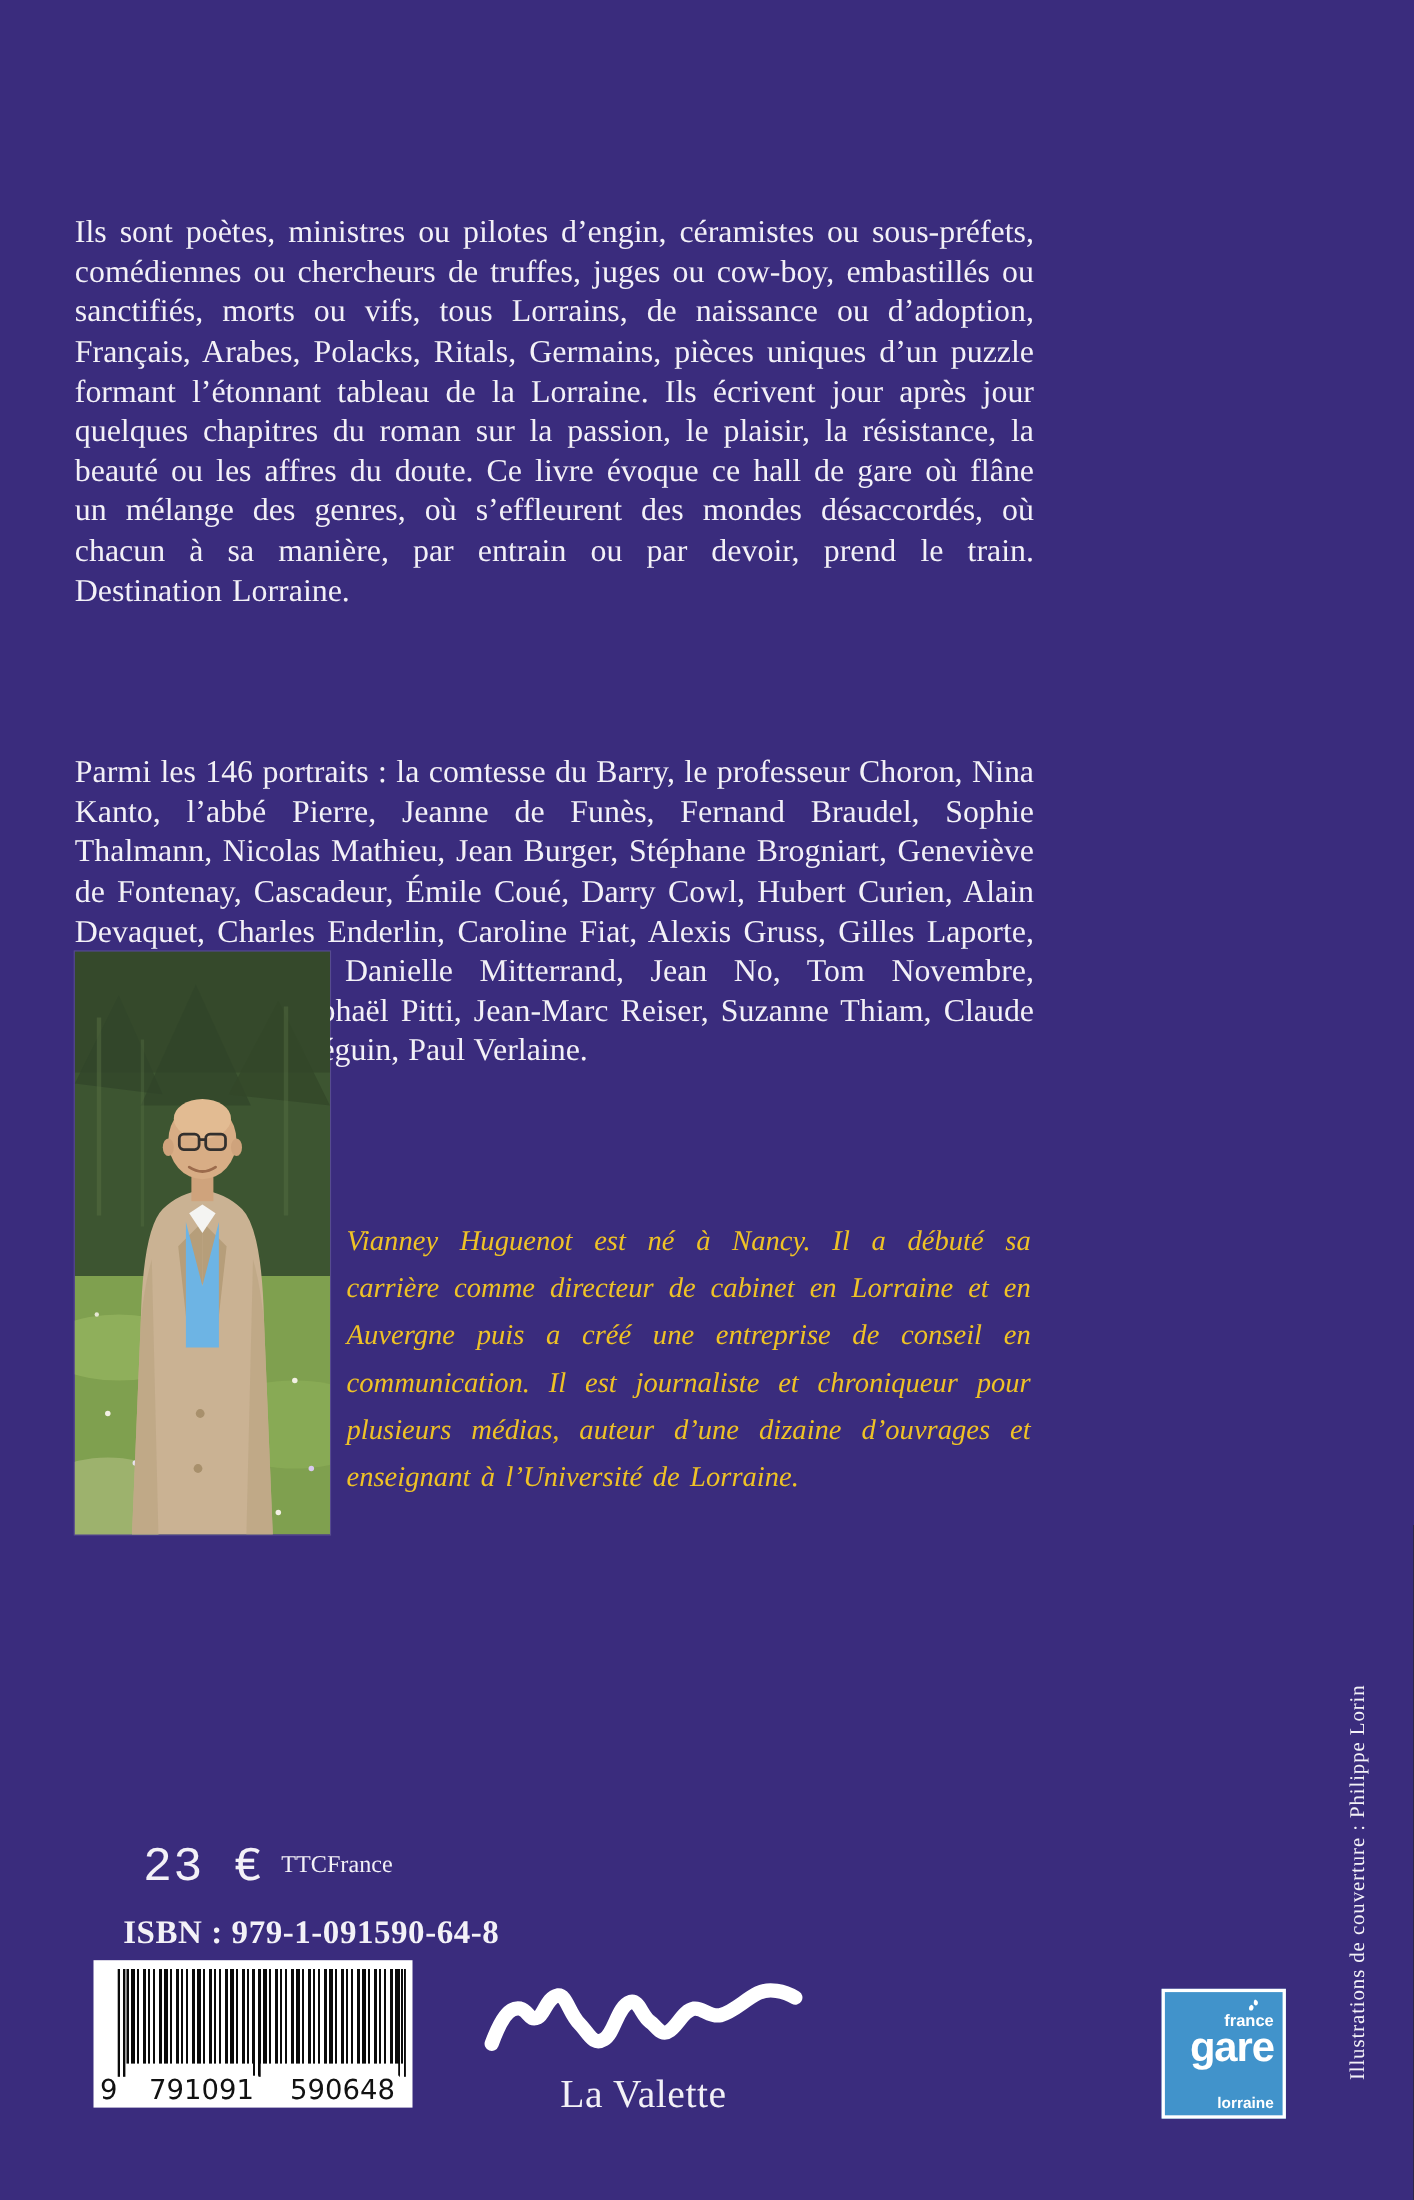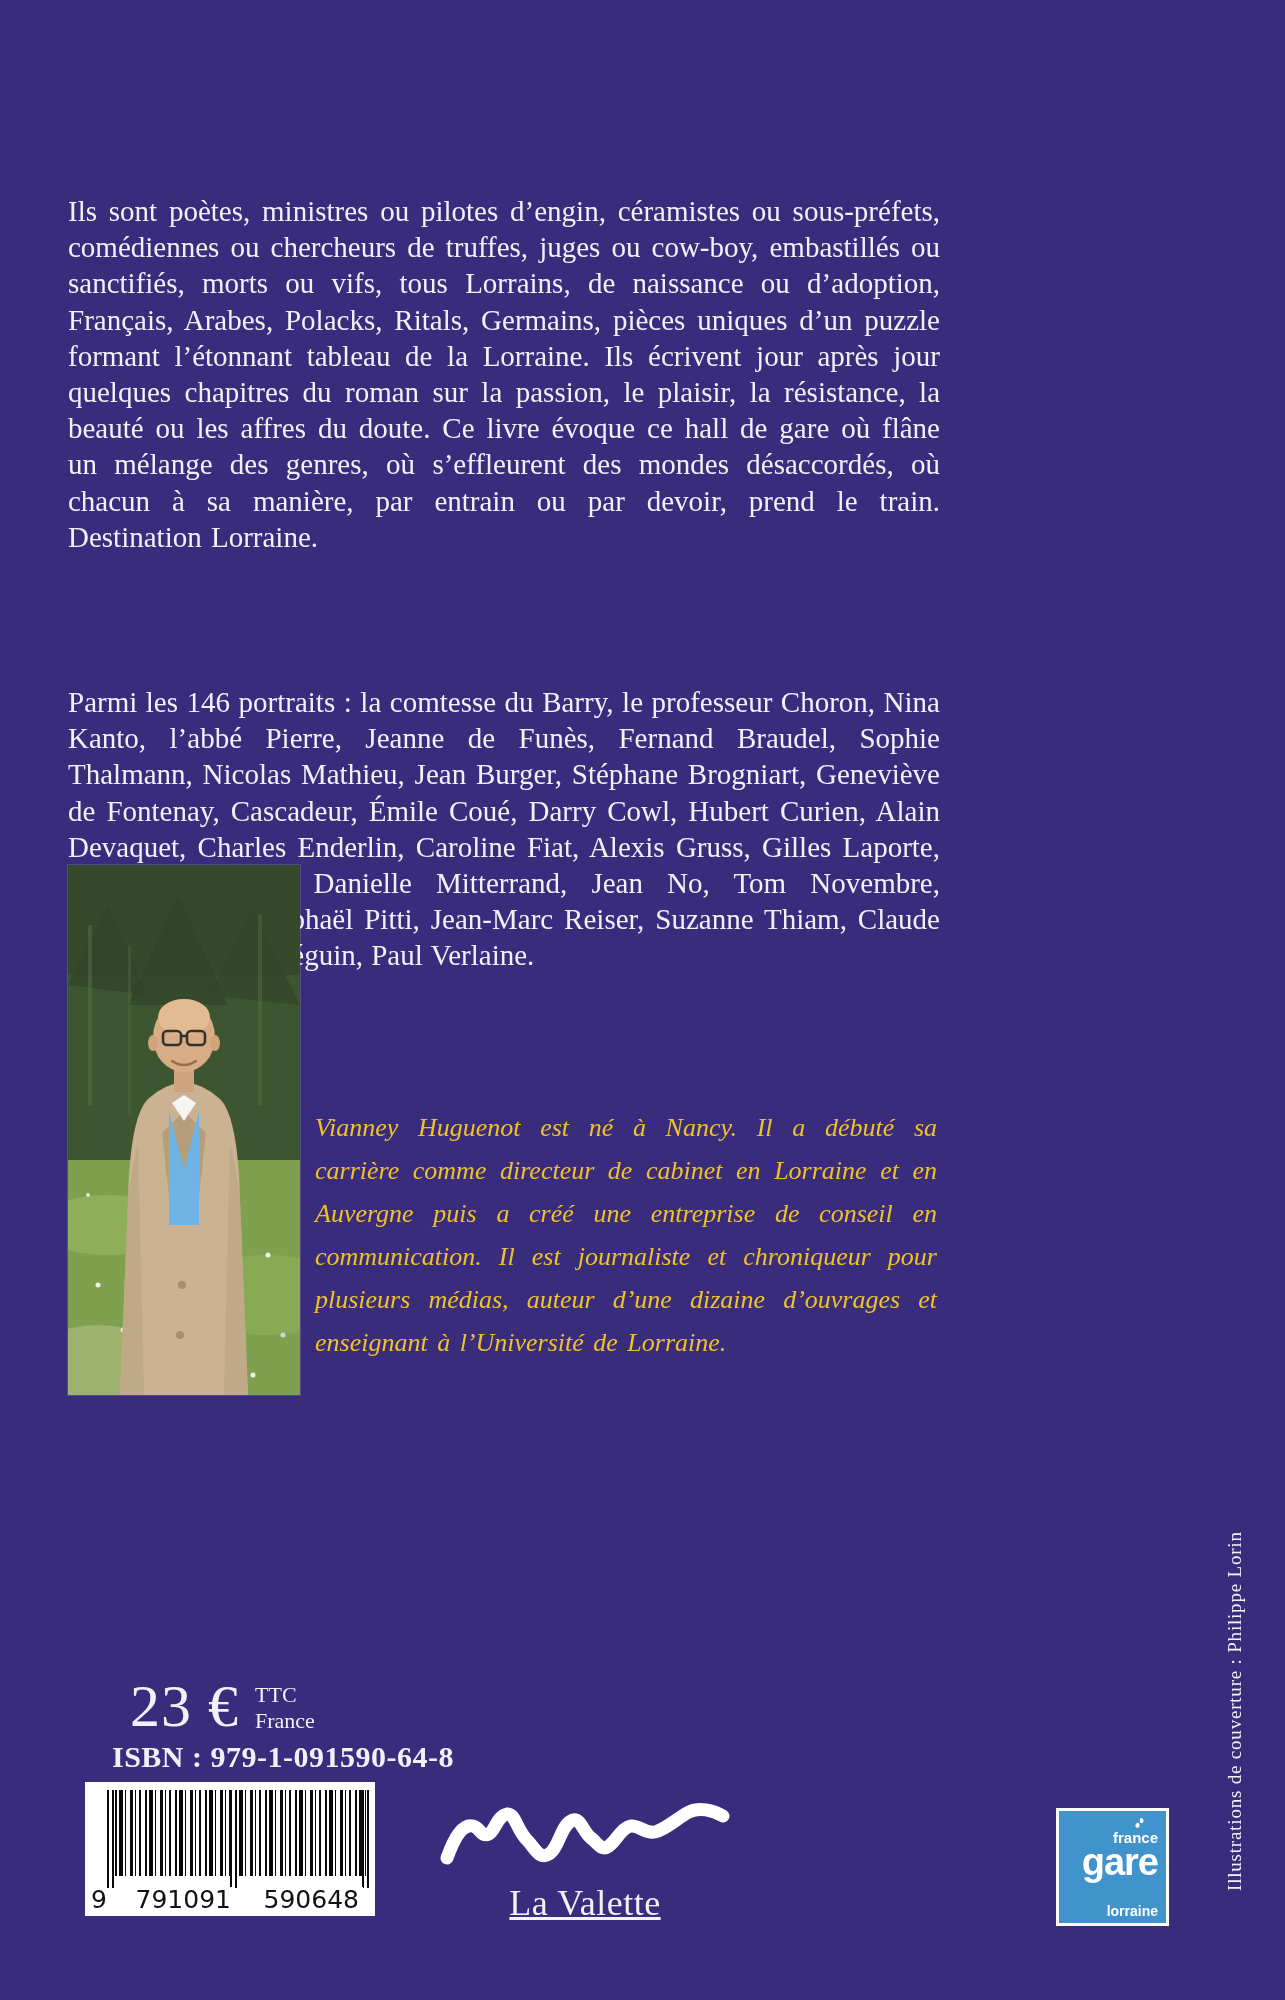--- a/index.html
+++ b/index.html
@@ -43,25 +43,25 @@
     color:var(--gold);
     font-size:26px;line-height:43px;
     text-align:justify;
     word-spacing:3px;
   }
   .price-row{
     position:absolute;left:130px;top:1676px;
     display:flex;align-items:flex-start;gap:16px;
   }
   .price-amount{
-    font-size:60px;line-height:1;letter-spacing:1px;
+    font-size:44px;line-height:1;letter-spacing:1px;font-family:Liberation Mono, monospace;
   }
   .price-notes{
-    display:flex;flex-direction:column;
-    font-size:22px;line-height:26px;padding-top:6px;
+    display:flex;flex-direction:row;
+    font-size:22px;line-height:26px;padding-top:6px;align-items:center;
   }
   .isbn{
     position:absolute;left:112px;top:1740px;
     font-size:30px;letter-spacing:0.5px;font-weight:bold;
   }
   .barcode{
     position:absolute;left:85px;top:1782px;width:290px;height:134px;
     background:#fff;
   }
   .barcode .bars{
@@ -86,21 +86,21 @@
     font-size:25px;color:#111;line-height:1;
     background:transparent;
   }
   .barcode .digits .grp{background:#fff;padding:0 4px;}
   .publisher{
     position:absolute;left:435px;top:1796px;width:300px;
     text-align:center;color:var(--ink);
   }
   .publisher svg{display:block;margin:0 auto;}
   .publisher-name{
-    font-size:36px;margin-top:6px;letter-spacing:0.5px;text-decoration:underline;
+    font-size:36px;margin-top:6px;letter-spacing:0.5px;
   }
   .bleu-logo{
     position:absolute;left:1056px;top:1808px;width:113px;height:118px;
     background:var(--blue);
     border:3px solid #fff;
     box-sizing:border-box;
     font-family:"Liberation Sans", sans-serif;
     color:#fff;
     padding:4px 8px 4px 4px;
     display:flex;flex-direction:column;align-items:flex-end;justify-content:flex-start;

